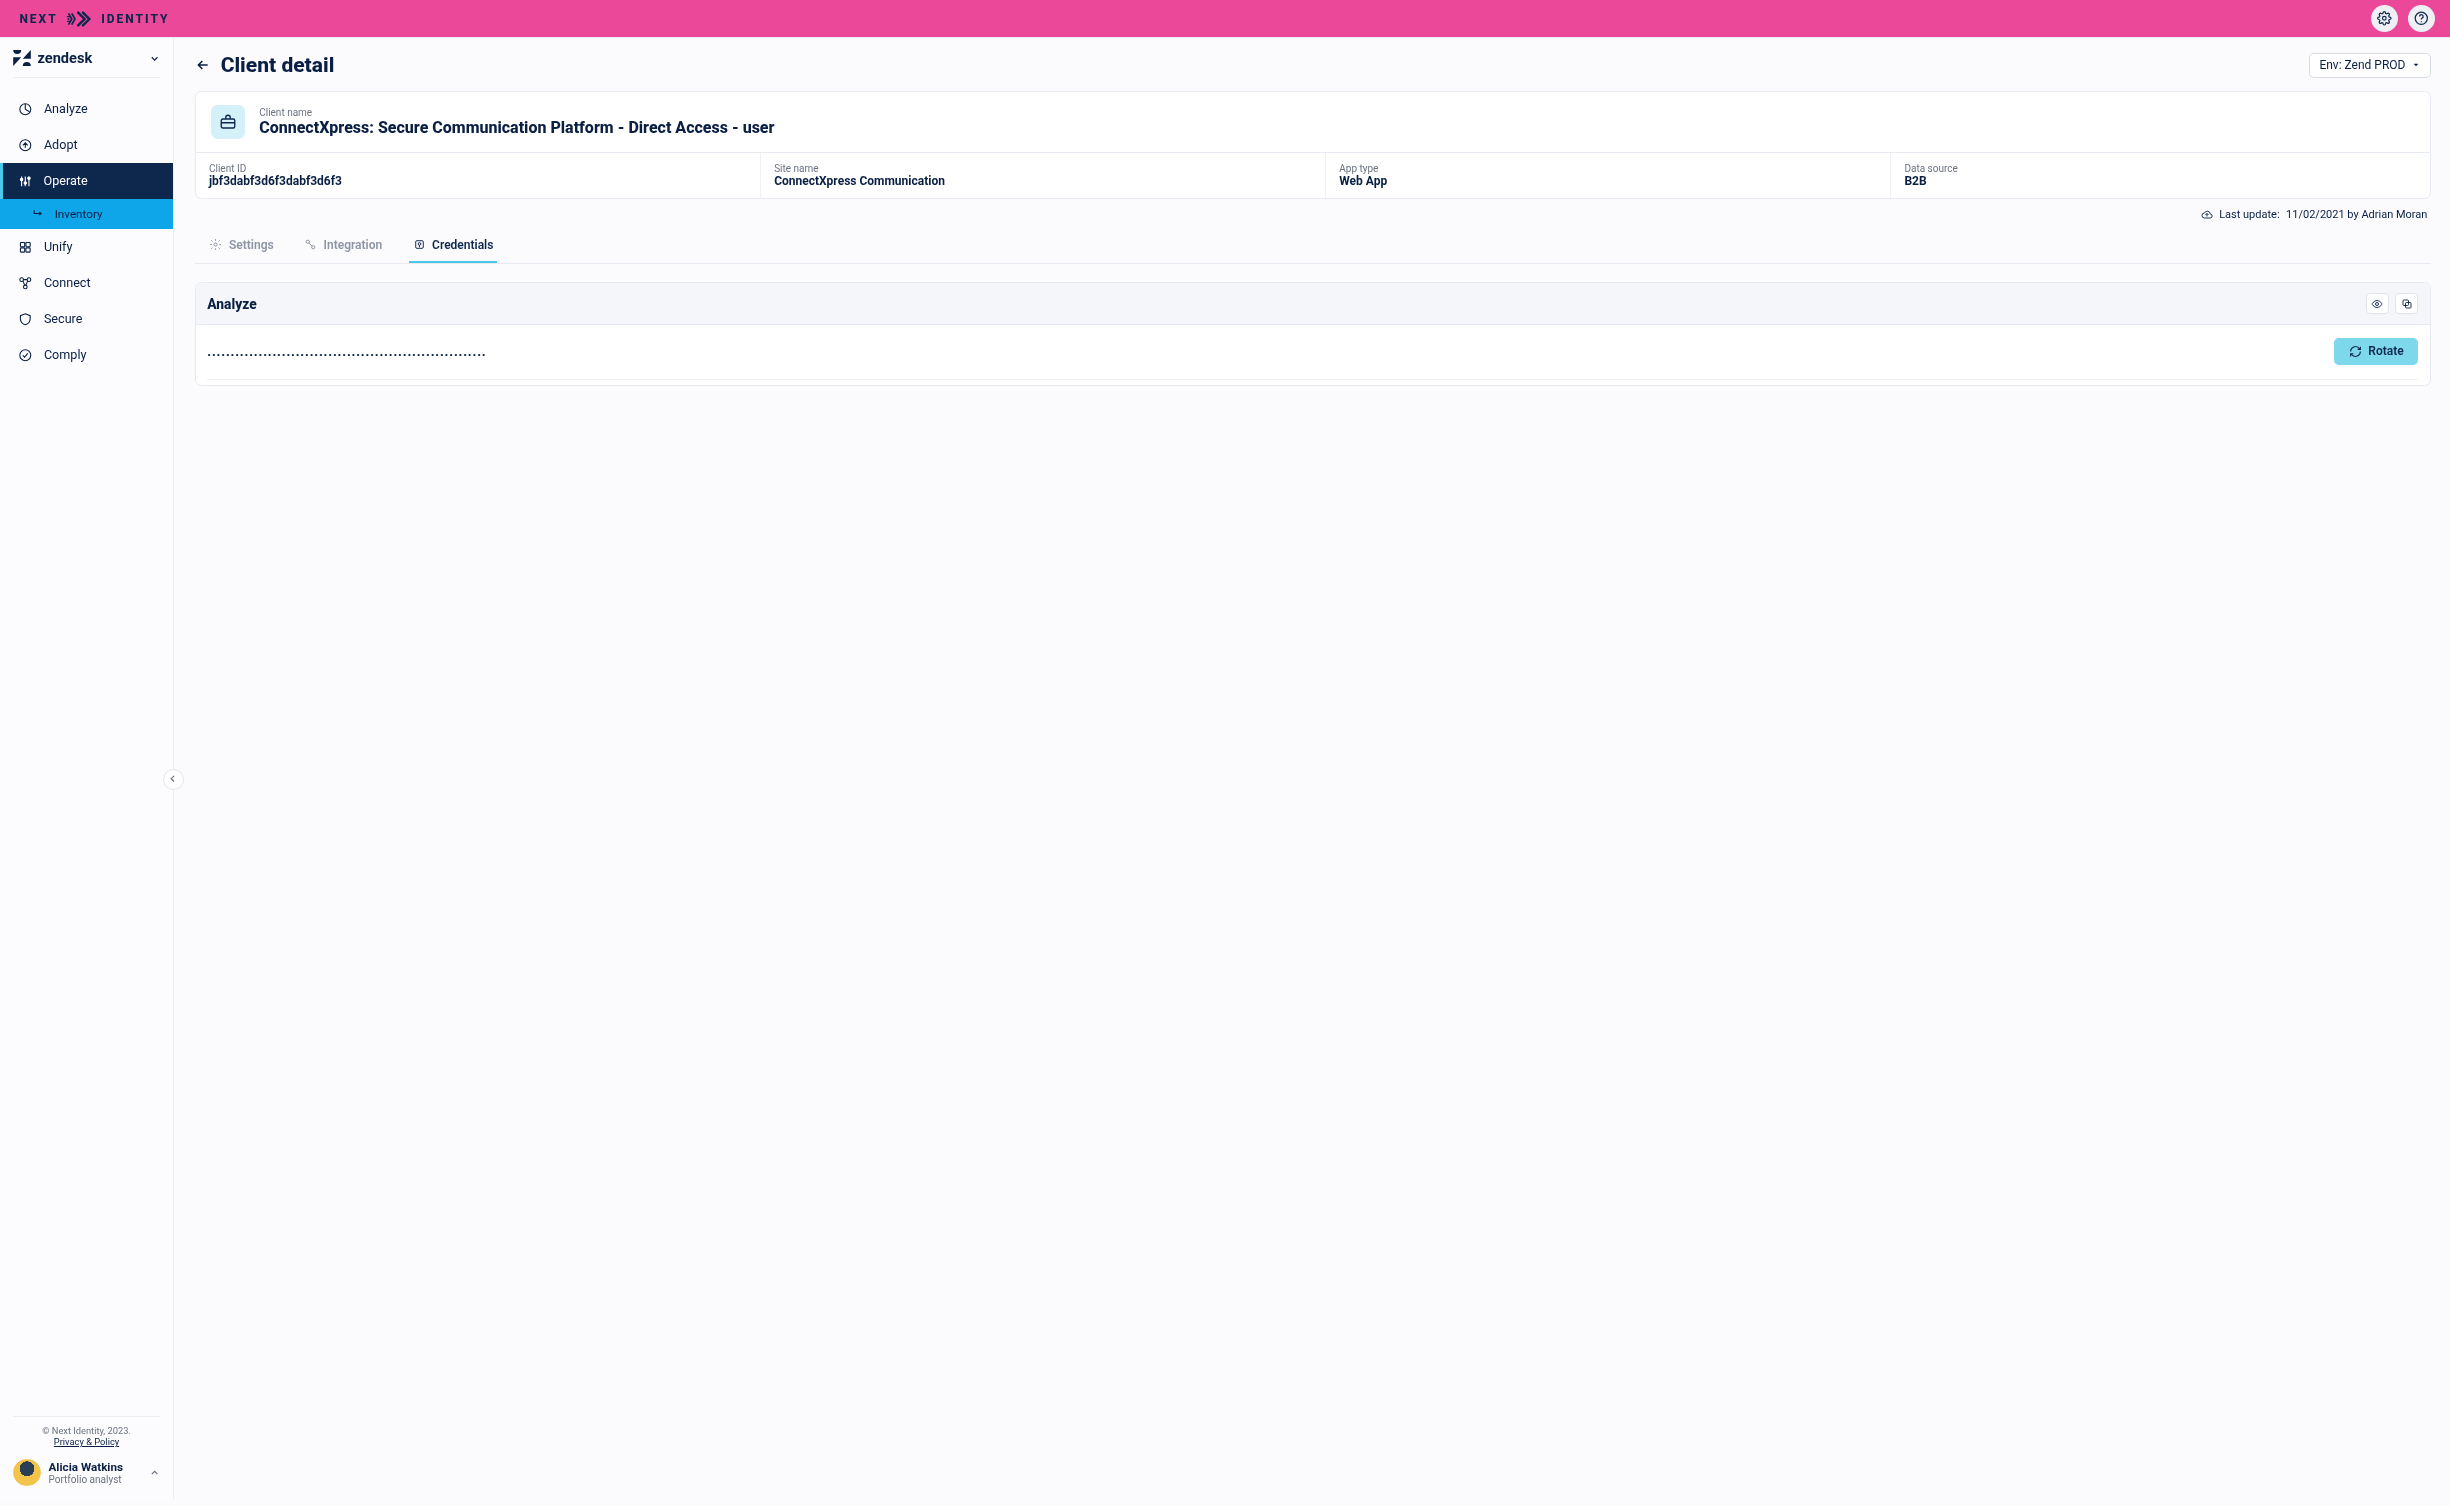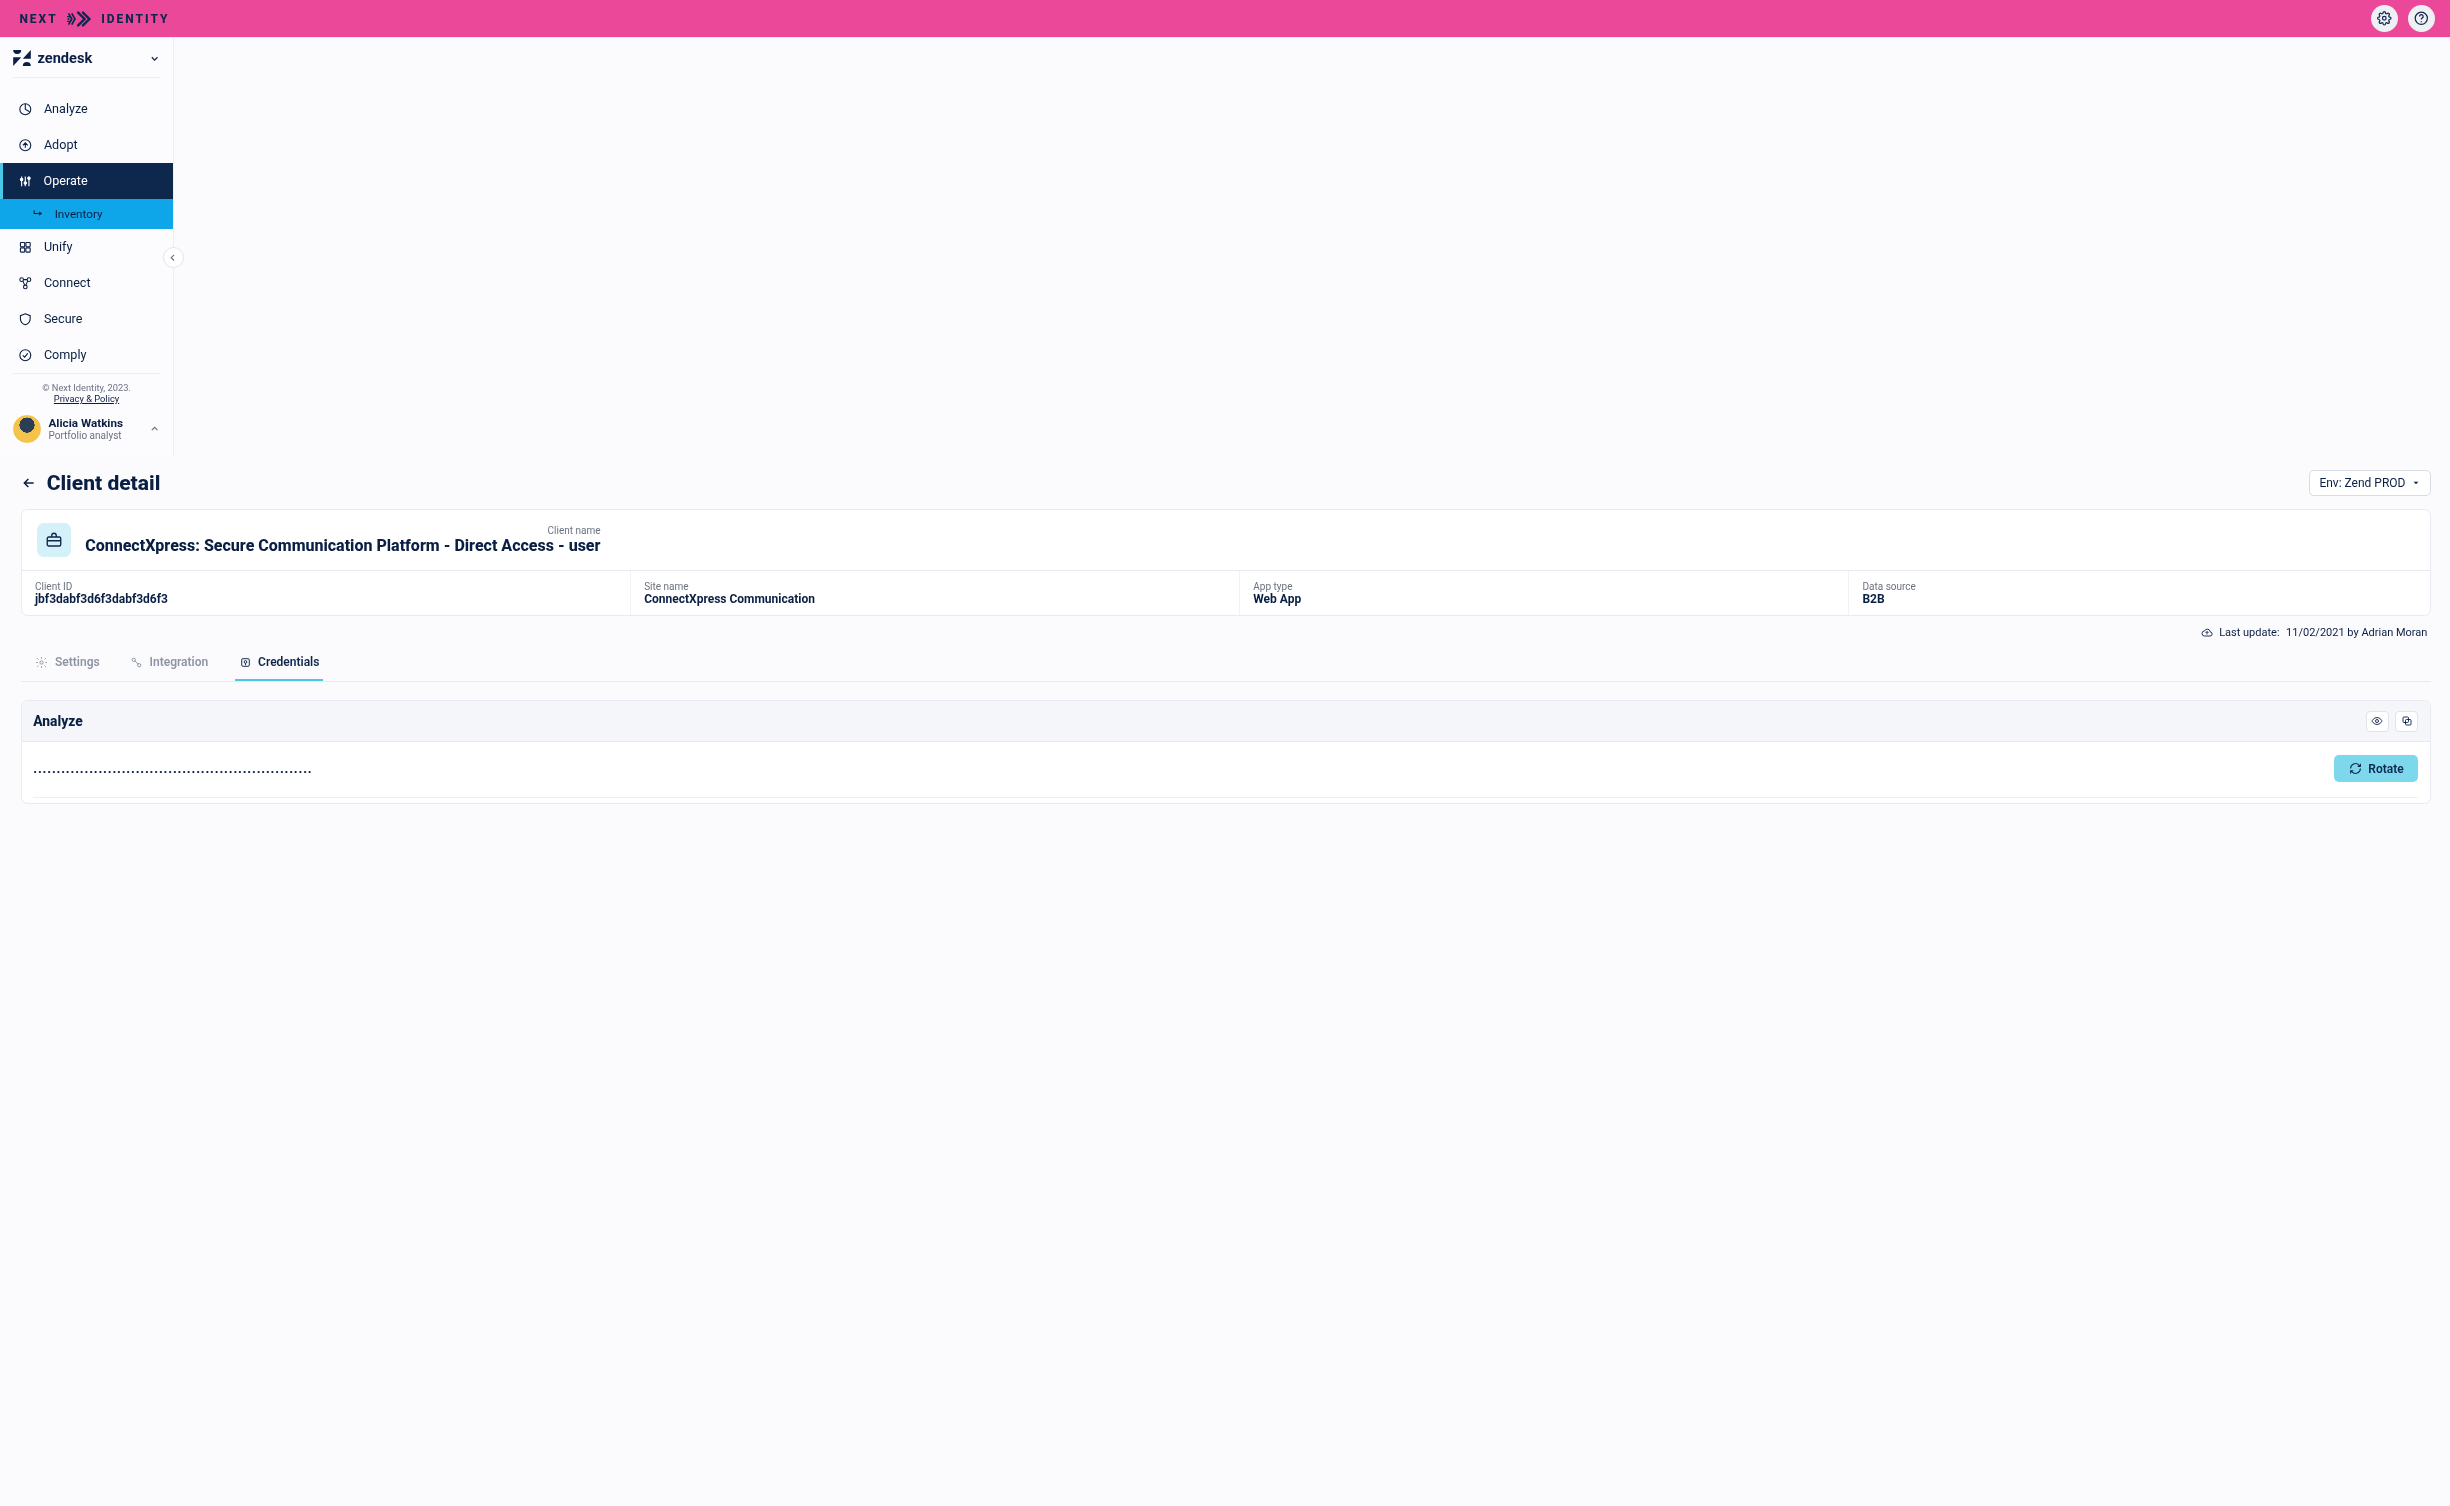--- a/index.html
+++ b/index.html
@@ -26,21 +26,21 @@
     font-weight: 800; letter-spacing: 2px; color: #0e274d;
   }
   .brand svg { display: block; }
   .topbar-actions { display: flex; gap: 9.7px; }
   .icon-btn-round {
     width: 27.5px; height: 27.5px; border-radius: 50%;
     background: #eef0f4; display: flex; align-items: center; justify-content: center;
     cursor: pointer; color: #0e274d;
   }
   
-  .shell { display: flex; height: calc(100% - 45px); flex-direction: column; }
+  .shell { display: flex; height: calc(100% - 45px); }
   .sidebar {
     width: 174px; min-width: 174px; background: #fcfcfe;
     border-right: 0.8px solid #eceef2;
     display: flex; flex-direction: column;
     position: relative;
   }
   .org-picker {
     margin: 11.3px 13px 4.9px; padding-bottom: 9.7px;
     display:flex; align-items:center; justify-content:space-between;
     border-bottom: 0.8px solid #eceef2; cursor:pointer;
@@ -86,21 +86,21 @@
   .page-head-left { display:flex; align-items:center; gap:9.7px; }
   .page-title { font-size:21px; font-weight:800; color:#0a1f44; }
   .env-select {
     display:flex; align-items:center; gap:6.5px; padding:4.9px 9.7px;
     border:0.8px solid #d7dbe3; border-radius:4.9px; background:#fff; cursor:pointer; font-size:12px;text-align:center;
   }
   
   .card {
     border:0.8px solid #e7eaf0; background:#fff; border-radius:6.5px;
   }
-  .client-head { display:flex; align-items:center; gap:14.6px; padding:13px 14.6px;text-align:right; }
+  .client-head { display:flex; align-items:center; gap:14.6px; padding:13px 14.6px; }
   .client-icon {
     width:34px; height:34px; border-radius:6.5px; background:#d4f1fa;
     display:flex; align-items:center; justify-content:center; color:#0e274d;
   }
   .client-head .label { font-size:10px; color:#6b7280; }
   .client-head .value { font-size:16px; font-weight:800; color:#0a1f44; }
   .client-meta {
     display:grid; grid-template-columns: 1.05fr 1.05fr 1.05fr 1fr;
     border-top:0.8px solid #e7eaf0;
   }

